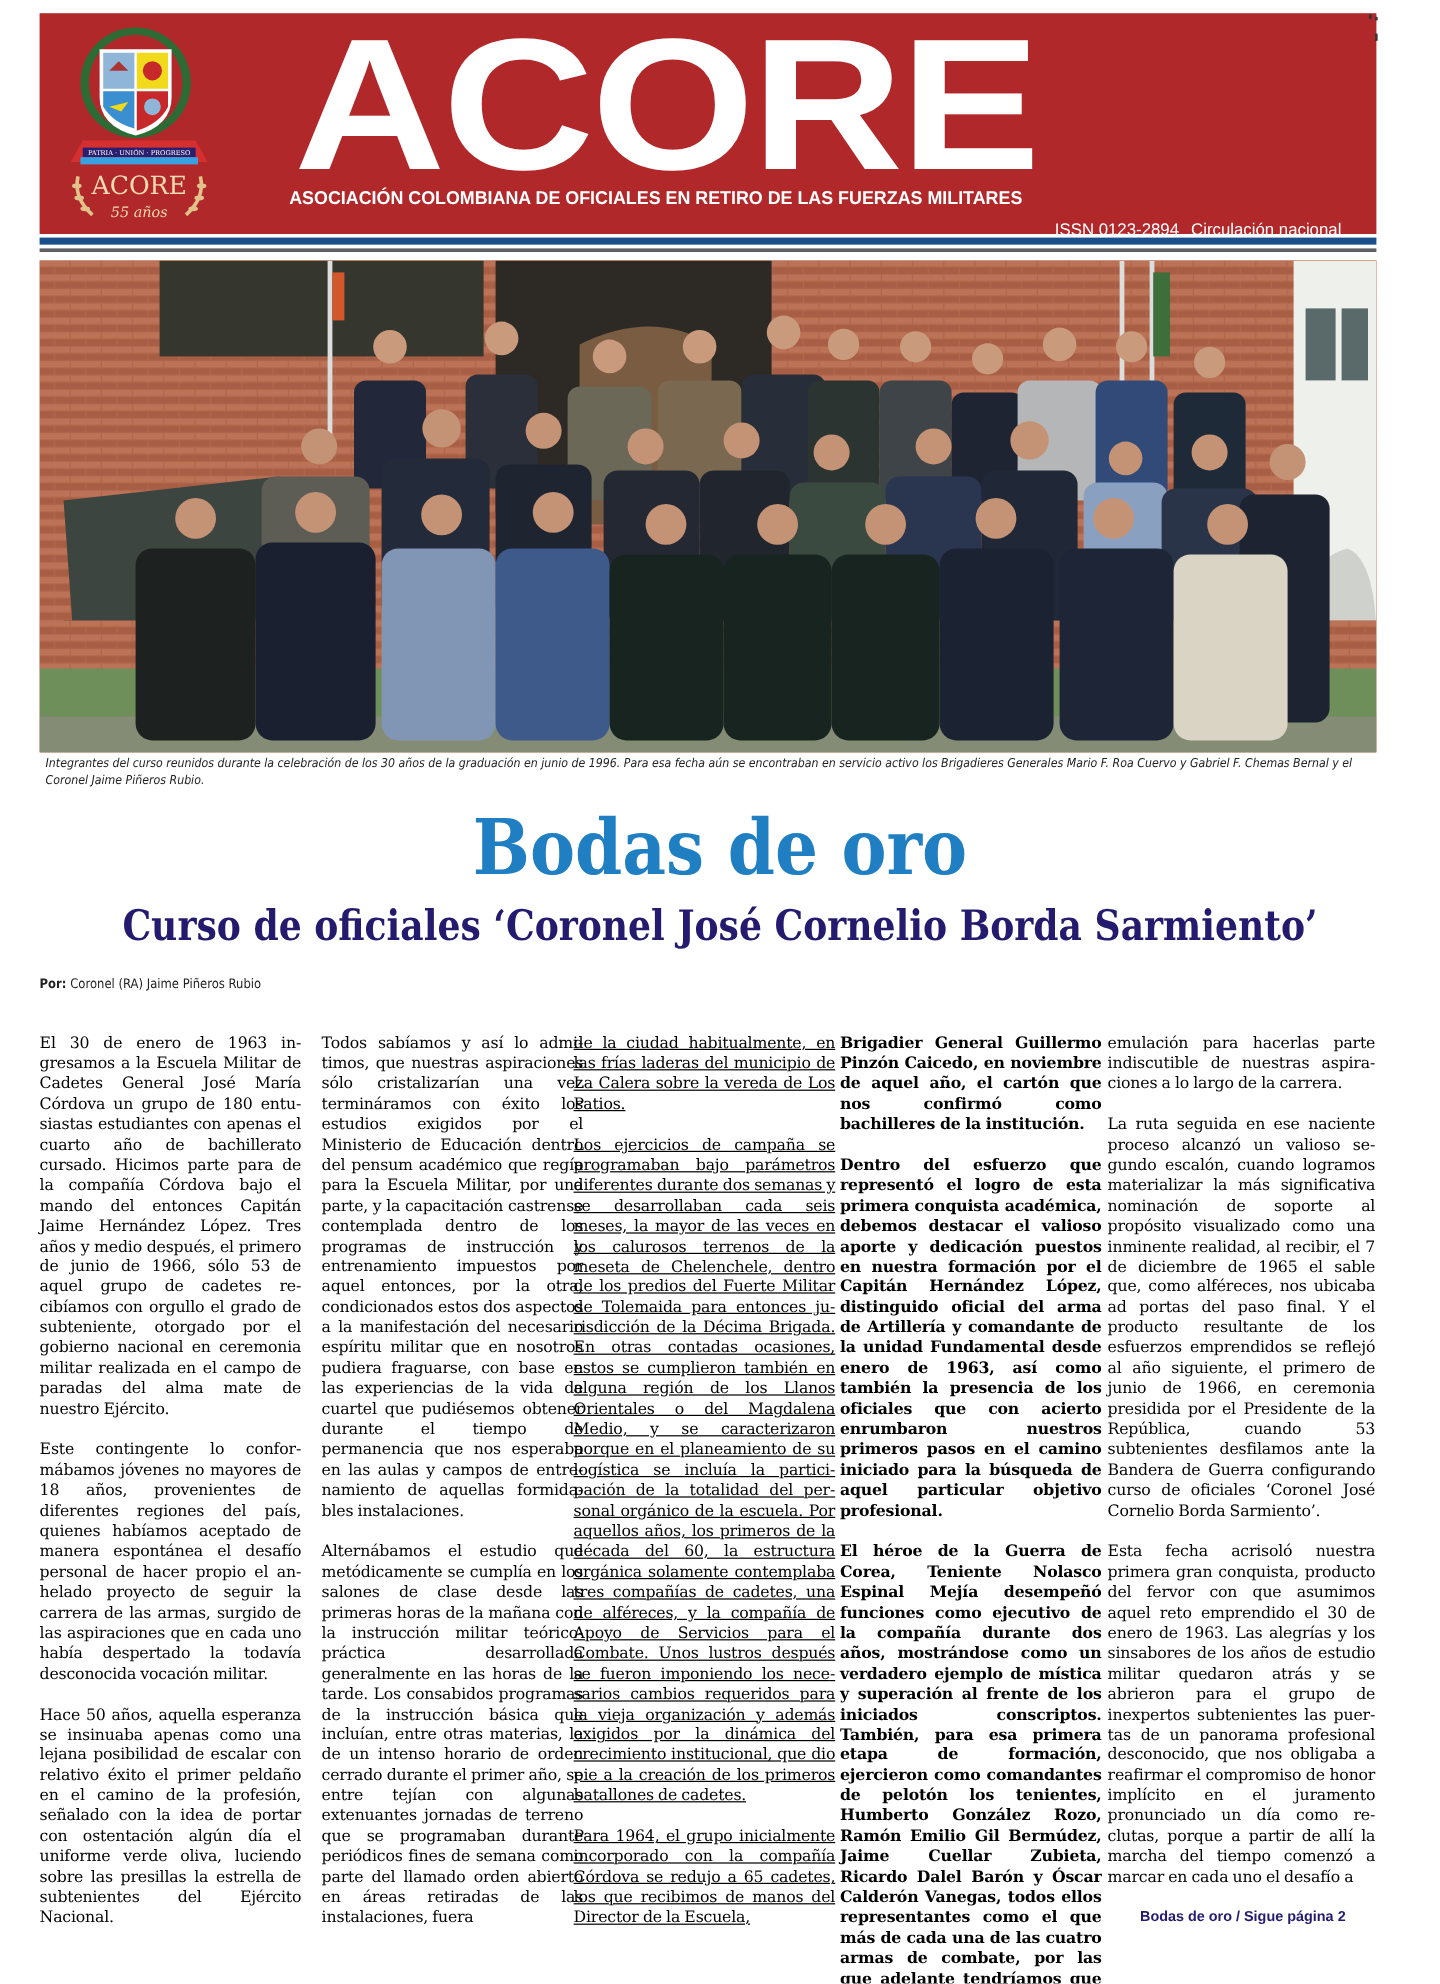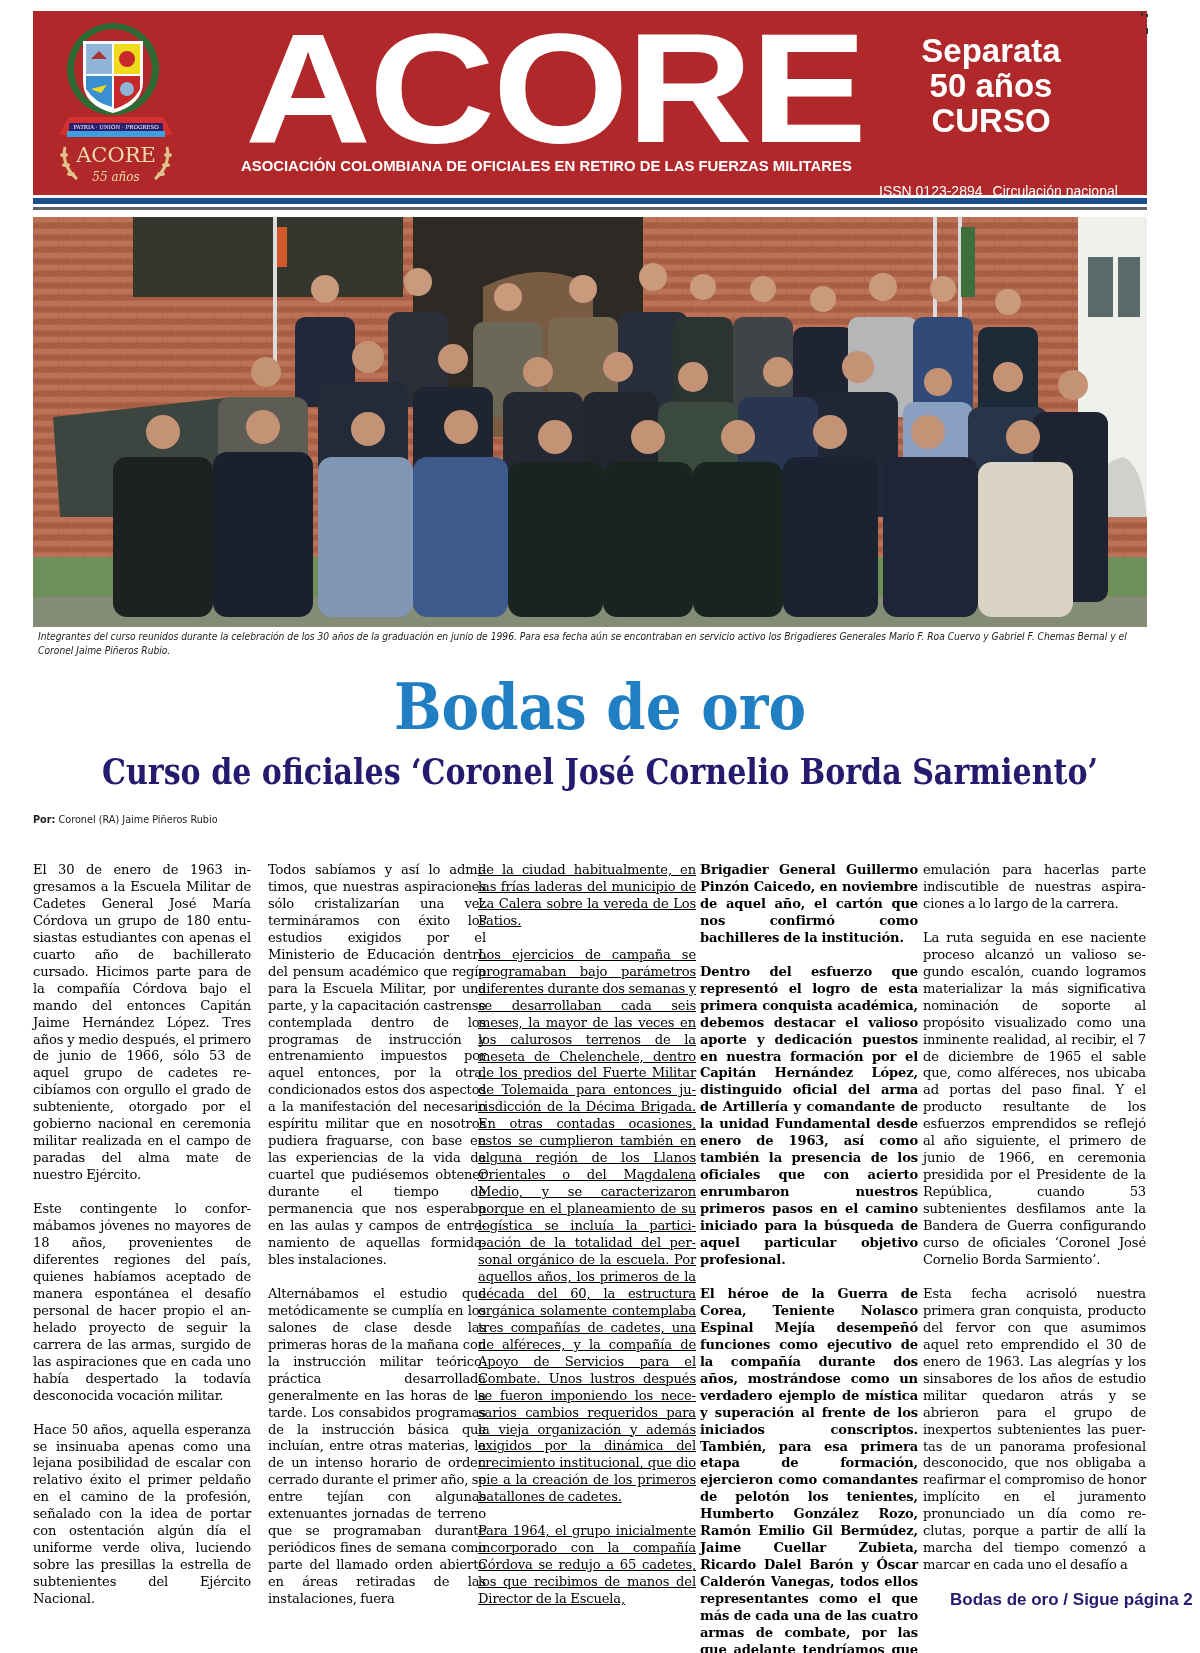--- a/index.html
+++ b/index.html
@@ -93,21 +93,21 @@
     .col p:last-child { margin-bottom: 0; }
     .c1 { left: 33px; }
     .c2 { left: 268px; }
     .c3 { left: 478px; text-decoration: underline; }
     .c4 { left: 700px; font-weight: bold; }
     .c5 { left: 923px; width: 223px; }
 
     .continued {
       position: absolute; left: 950px; top: 1590px;
       font-family: "Liberation Sans", sans-serif; font-weight: bold;
-      font-size: 17px; color: #241a6e; white-space: nowrap;
+      font-size: 12px; color: #241a6e; white-space: nowrap;
     }
   </style>
 </head>
 <body>
 
 <header class="masthead">
 
   <div class="crest">
     <svg width="130" height="168" viewBox="0 0 130 168">
 
@@ -140,25 +140,20 @@
         <ellipse cx="113" cy="136" rx="4" ry="2"></ellipse>
           <ellipse cx="111" cy="146" rx="4" ry="2"></ellipse>
           <ellipse cx="106" cy="155" rx="4" ry="2"></ellipse>
       </g>
     </svg>
   </div>
 
   <div class="acore-big">ACORE</div>
   <div class="assoc">ASOCIACIÓN COLOMBIANA DE OFICIALES EN RETIRO DE LAS FUERZAS MILITARES</div>
 
-  <div class="separata">
-    <div>Separata</div>
-    <div>50 años</div>
-    <div>CURSO</div>
-  </div>
 
   <div class="issn">
     <span>ISSN 0123-2894</span><span class="gap"></span><span>Circulación nacional</span>
   </div>
 </header>
 
 <div class="stripe s1"></div>
 <div class="stripe s2"></div>
 <div class="stripe s3"></div>
 <div class="stripe s4"></div>

